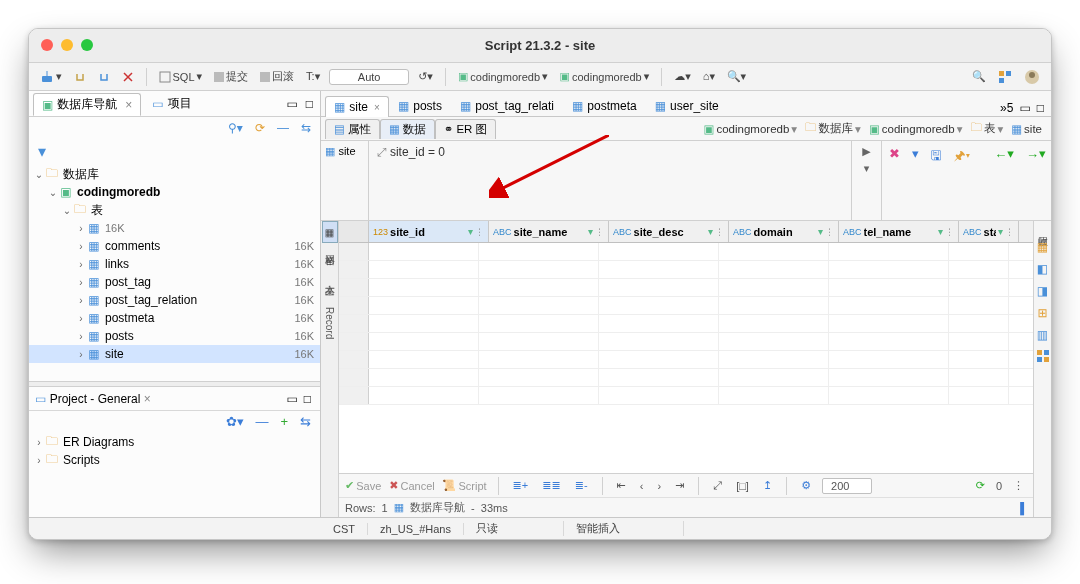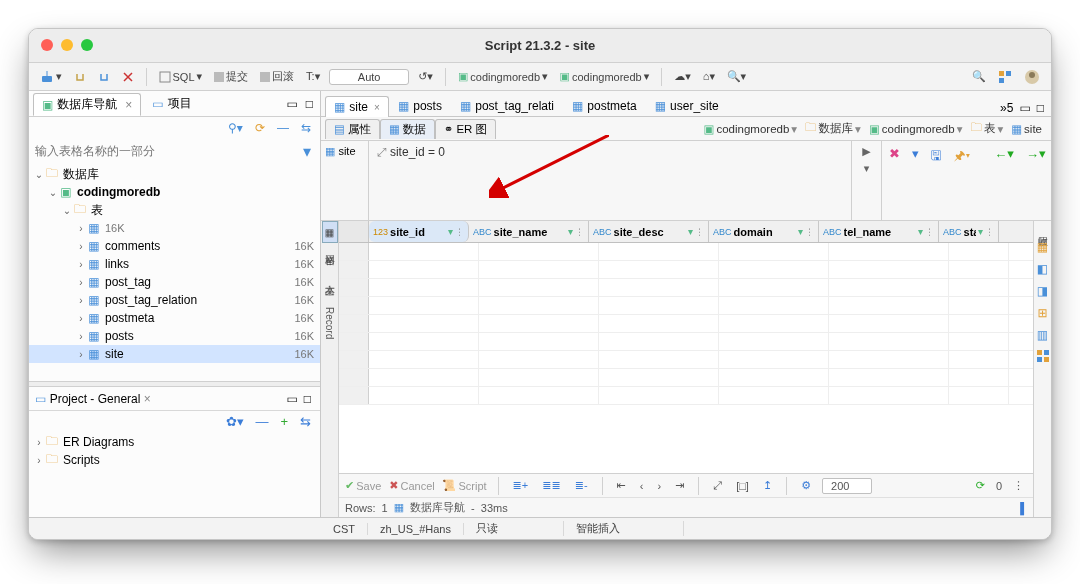--- a/index.html
+++ b/index.html
@@ -180,21 +180,20 @@
         <span class="tbn">▭</span>
         <span class="tbn">□</span>
       </div>
       <div class="ltools">
         <span class="tbn" style="color:#4a90d9">⚲▾</span>
         <span class="tbn" style="color:#e2a23b">⟳</span>
         <span class="tbn" style="color:#4a90d9">—</span>
         <span class="tbn" style="color:#4a90d9">⇆</span>
       </div>
       <div class="filterbox">
-        <input placeholder="输入表格名称的一部分" style="">
         <span class="tbn" style="color:#4a90d9">▾</span>
       </div>
       <div class="tree">
         <div class="node" style="padding-left:4px">
             <span class="tw">⌄</span>
             <span class="ic i-fld">🗀</span>
             <span class="lab">数据库</span>
           </div>
         <div class="node" style="padding-left:18px">
             <span class="tw">⌄</span>
@@ -393,21 +392,21 @@
           <div class="vbtn active">▦</div>
           <div class="vlabel">网格</div>
           <div class="vbtn">≡</div>
           <div class="vlabel">文本</div>
           <div class="vbtn">▭</div>
           <div class="vlabel">Record</div>
         </div>
         <div class="gridarea">
           <div class="ghead" id="ghead">
               <div class="gh rownum" style="width: 30px;"></div>
-              <div class="gh sel" style="width: 100px; border-radius: 6px;">
+              <div class="gh sel" style="width: 120px;">
                 <span style="color:#c80;font-size:9px">123</span>
                 <span class="colname">site_id</span>
                 <span class="sort" style="color:#5b8">▾</span>
                 <span style="color:#888;font-size:9px">⋮</span>
               </div>
               <div class="gh" style="width: 120px;">
                 <span style="color:#38c;font-size:9px">ABC</span>
                 <span class="colname">site_name</span>
                 <span class="sort" style="color:#5b8">▾</span>
                 <span style="color:#888;font-size:9px">⋮</span>

